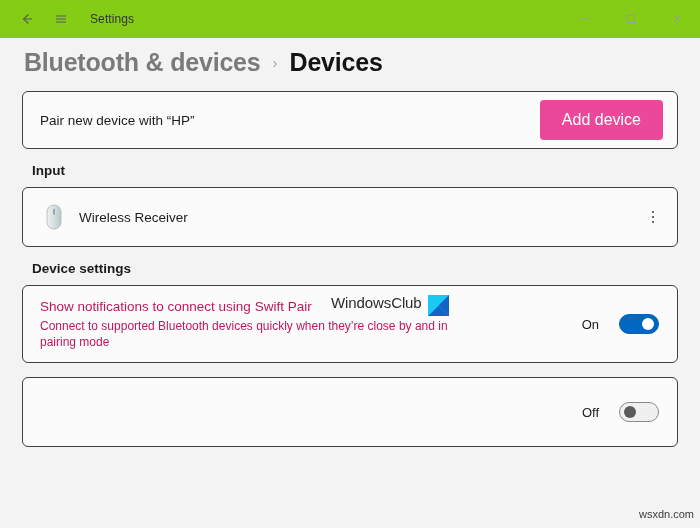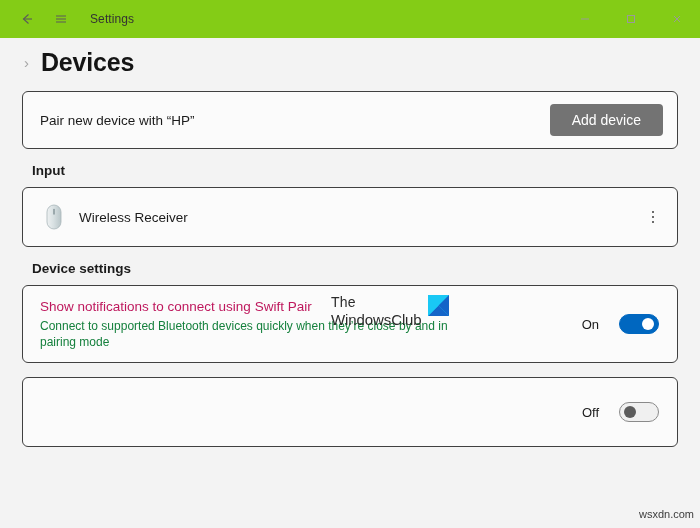--- a/index.html
+++ b/index.html
@@ -97,27 +97,27 @@
     display: flex;
     align-items: center;
     padding: 0 14px 0 17px;
   }
   .pair-text {
     font-size: 13.5px;
     color: #1b1b1b;
   }
   .add-btn {
     margin-left: auto;
-    background: #737373;
+    background: #ec4899;
     color: #ffffff;
-    font-size: 14px;
+    font-size: 16px;
     font-family: "Liberation Sans", sans-serif;
     border: none;
     border-radius: 4px;
-    height: 32px;
+    height: 40px;
     padding: 0 22px;
     cursor: pointer;
   }
 
   .section-label {
     font-size: 13.5px;
     font-weight: 600;
     color: #1b1b1b;
     margin: 10px 0 9px 10px;
   }
@@ -180,21 +180,21 @@
   .setting-texts {
     max-width: 430px;
   }
   .setting-title {
     font-size: 13.5px;
     color: #be185d;
     line-height: 18px;
   }
   .setting-desc {
     font-size: 12px;
-    color: #15803d;
+    color: #be185d;
     line-height: 16px;
     margin-top: 2px;
   }
   .toggle-wrap {
     margin-left: auto;
     display: flex;
     align-items: center;
     gap: 20px;
     padding-right: 4px;
   }
@@ -307,20 +307,21 @@
     </div>
     <div class="win-btn">
       <svg width="12" height="12" viewBox="0 0 12 12" stroke="currentColor" stroke-width="1">
           <path d="M3 3l6 6M9 3l-6 6"></path>
         </svg>
     </div>
   </div>
 </div>
 
 <div class="breadcrumb">
+  <span class="bc-parent">Bluetooth &amp; devices</span>
   <span class="bc-sep">›</span>
   <span class="bc-current">Devices</span>
 </div>
 
 <div class="content">
 
   <div class="card pair-card">
     <span class="pair-text">Pair new device with “HP”</span>
     <button class="add-btn">Add device</button>
   </div>
@@ -373,21 +374,20 @@
       <span class="toggle off">
           <span class="knob"></span>
         </span>
     </div>
   </div>
 
 </div>
 
 <div class="wm-twc">
   <div class="wm-lines">
-    <span class="wm-the">The</span>
     <span class="wm-club">WindowsClub</span>
   </div>
   <div class="wm-logo">
     <svg width="21" height="21" viewBox="0 0 21 21">
       <rect width="21" height="21" fill="#19c8f5"></rect>
       <path d="M0 0 L21 0 L10.5 10.5 Z" fill="#19c8f5"></path>
       <path d="M21 0 L21 21 L10.5 10.5 Z" fill="#1464c8"></path>
       <path d="M0 21 L21 21 L10.5 10.5 Z" fill="#1464c8"></path>
       <path d="M0 0 L0 21 L10.5 10.5 Z" fill="#19c8f5"></path>
     </svg>

